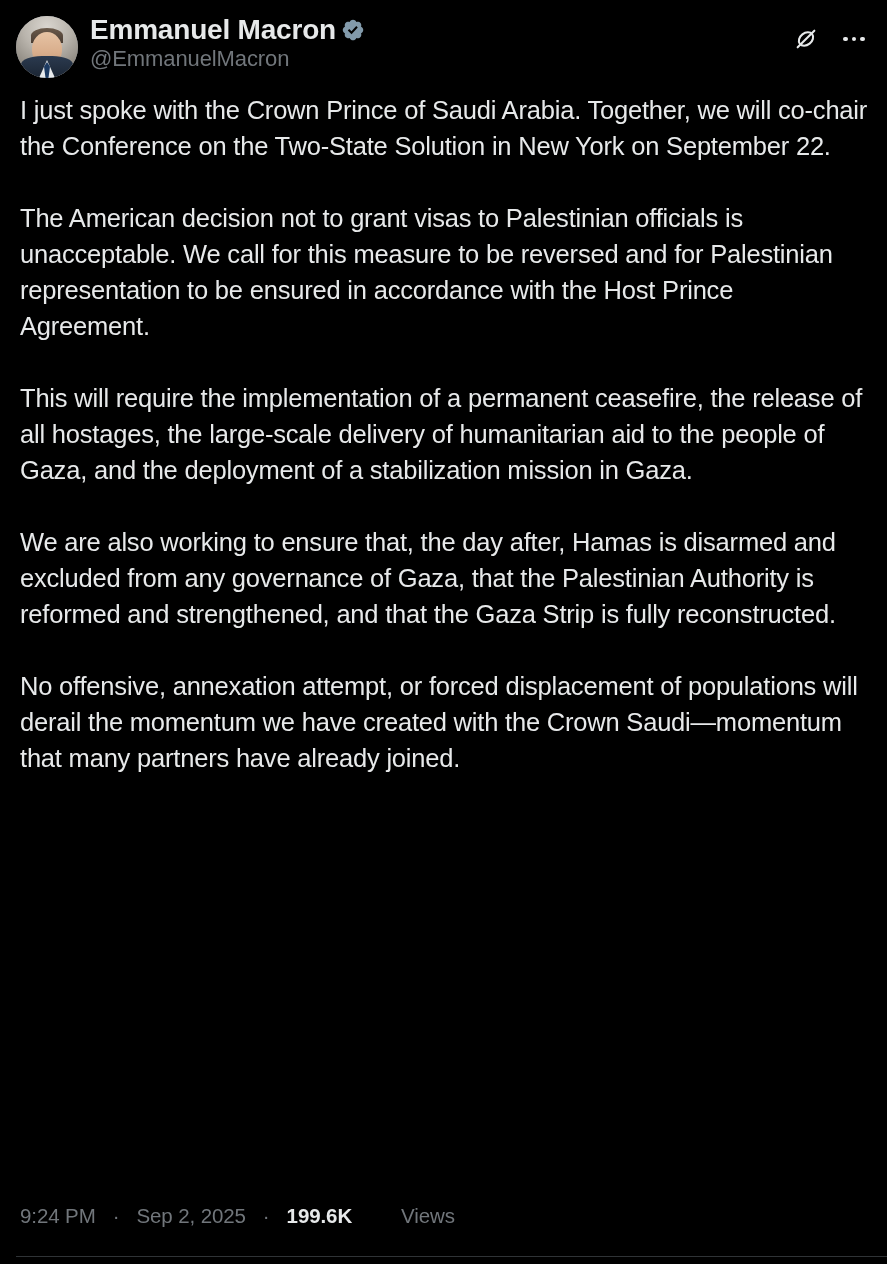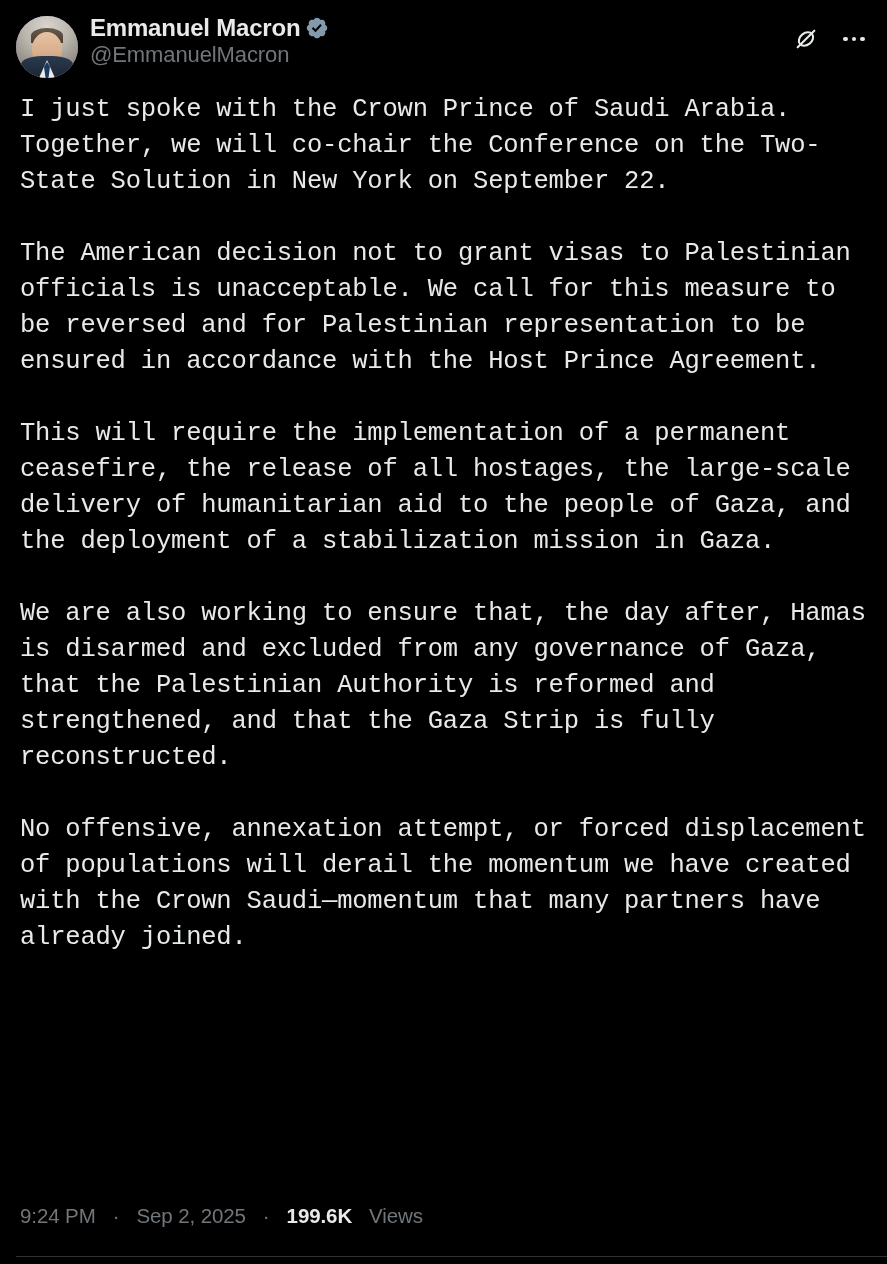--- a/index.html
+++ b/index.html
@@ -110,21 +110,21 @@
 
   .name-row {
     display: flex;
     align-items: center;
     gap: 5px;
     line-height: 1;
   }
 
   .display-name {
     color: #e7e9ea;
-    font-size: 24px;
+    font-size: 28px;
     font-weight: 700;
     letter-spacing: -0.2px;
     white-space: nowrap;
   }
 
   .verified-badge {
     display: inline-flex;
     width: 24px;
     height: 24px;
     flex: 0 0 24px;
@@ -182,21 +182,20 @@
     font-size: 25.5px;
     line-height: 36px;
     letter-spacing: -0.2px;
     font-weight: 400;
   }
 
   .tweet-body p {
     margin: 0 0 36px 0;
     white-space: pre-wrap;
     word-wrap: break-word;
-    font-family: Liberation Mono, monospace;
   }
   .tweet-body p:last-child { margin-bottom: 0; }
 
   
   .tweet-meta {
     position: absolute;
     left: 20px;
     top: 1204px;
     display: flex;
     align-items: baseline;
@@ -204,21 +203,21 @@
     font-size: 20.5px;
     color: #71767b;
     letter-spacing: -0.1px;
   }
   .tweet-meta .sep { padding: 0 6px; }
   .tweet-meta .views-count {
     color: #e7e9ea;
     font-weight: 700;
     padding-right: 6px;
   }
-  .tweet-meta .views-label { color: #71767b; }
+  .tweet-meta .views-label { color: #71767b; margin-left: 32px; }
 
   .divider {
     position: absolute;
     left: 16px;
     right: 0;
     top: 1256px;
     height: 1px;
     background: #2f3336;
   }
 </style>

